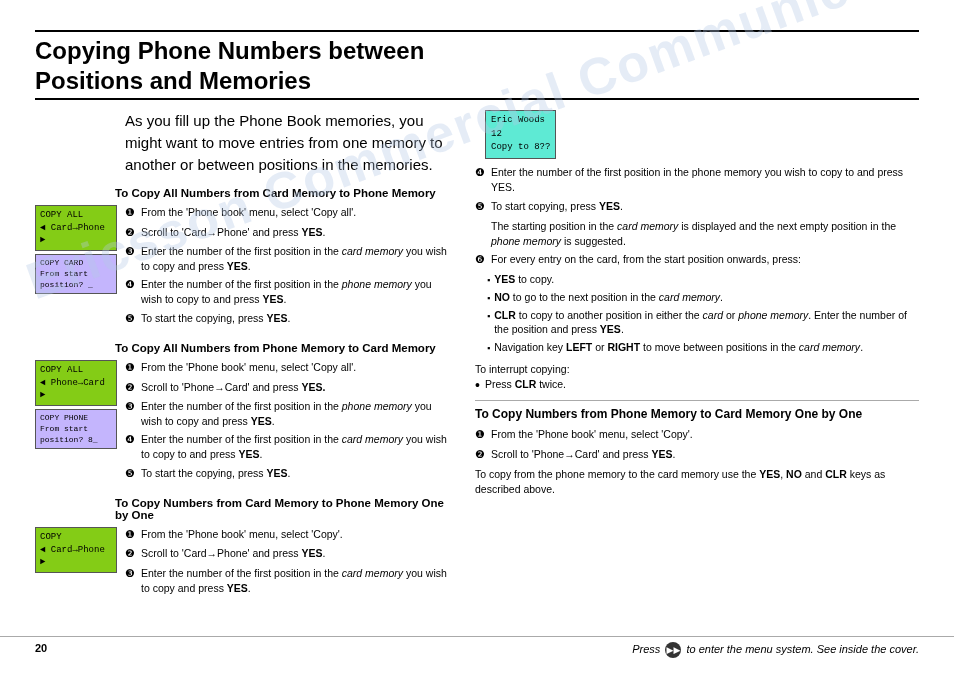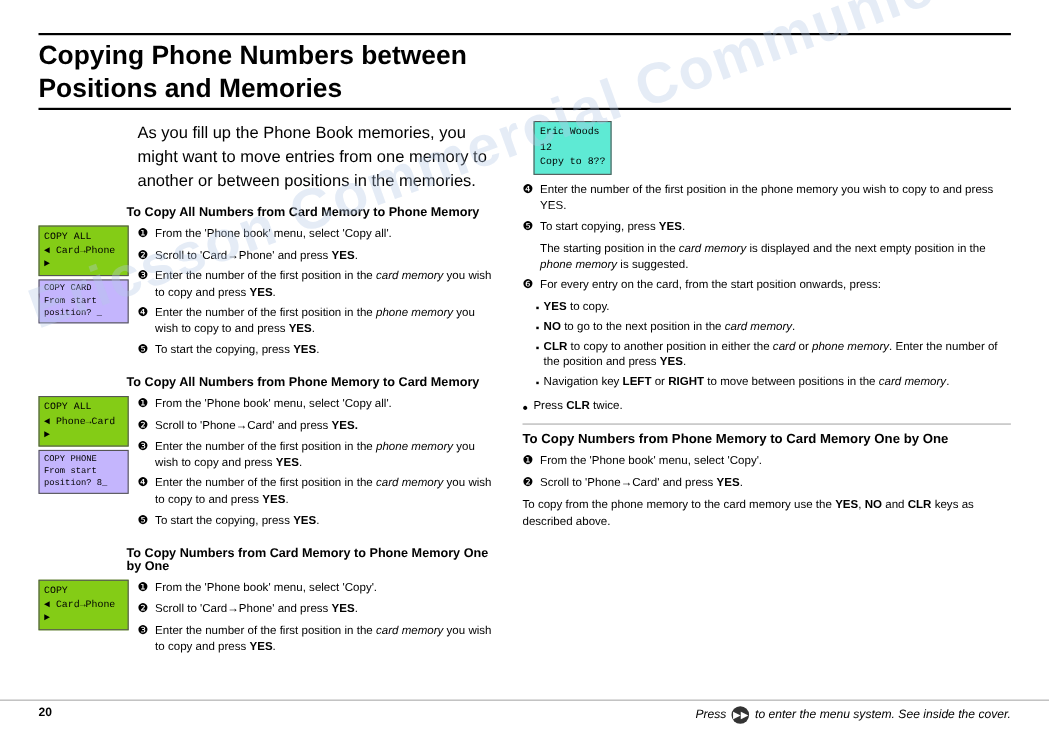--- a/index.html
+++ b/index.html
@@ -373,20 +373,21 @@
           </div>
           <div class="bullet-item">
             <span class="bullet-sq">▪</span>
             <span>Navigation key <strong>LEFT</strong> or <strong>RIGHT</strong> to move between positions in the <em>card memory</em>.</span>
           </div>
         </div>
       </div>
 
       
       <div class="interrupt-block">
+        <div style="margin-bottom:3px;">To interrupt copying:</div>
         <div class="dot-item">
           <span class="dot">•</span>
           <span>Press <strong>CLR</strong> twice.</span>
         </div>
       </div>
 
       
       <div style="border-top: 1px solid #aaa; padding-top: 6px;"></div>
       <h2 class="right-title">To Copy Numbers from Phone Memory to Card Memory One by One</h2>
       <div class="right-steps">

